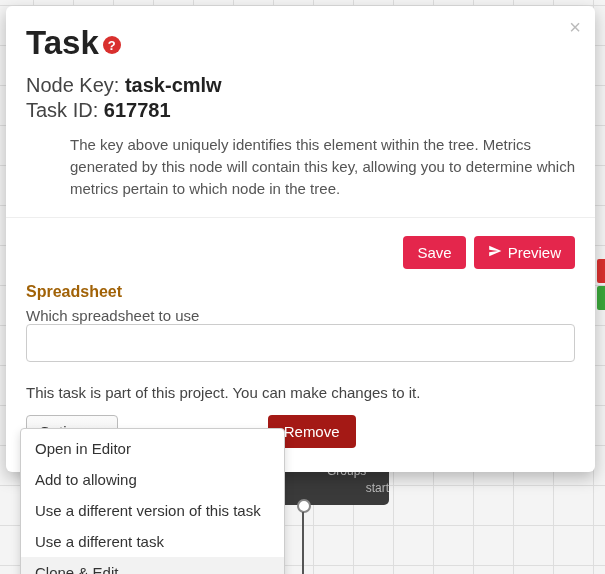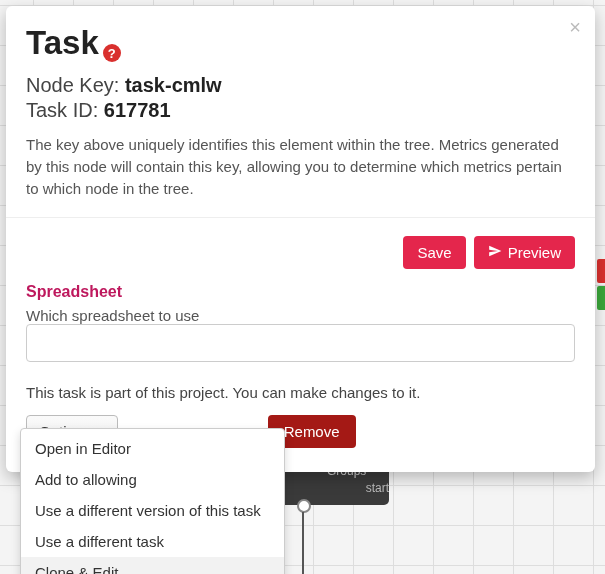--- a/index.html
+++ b/index.html
@@ -54,21 +54,21 @@
   .modal-header {
     padding: 18px 20px 18px 20px;
     border-bottom: 1px solid #eee;
     position: relative;
   }
   .modal-title {
     font-size: 33px;
     font-weight: 600;
     color: #222;
     display: flex;
-    align-items: flex-end;
+    align-items: center;
     gap: 4px;
   }
   .help-icon {
     width: 18px; height: 18px;
     background: #d9302e;
     color: #fff;
     border-radius: 50%;
     font-size: 13px;
     font-weight: bold;
     display: inline-flex;
@@ -80,34 +80,34 @@
     position: absolute;
     right: 14px;
     top: 10px;
     font-size: 20px;
     color: #bbb;
     cursor: pointer;
     background:none; border:none;
   }
   .meta-line { font-size: 20px; color:#444; margin-top: 12px; }
   .meta-line b { font-weight: 700; color:#222; }
-  .desc-text { font-size: 15px; color:#555; margin-top: 12px; line-height:1.45; }
+  .desc-text { font-size: 15px; color:#555; margin-top: 12px; line-height:1.45;margin-left:44px; }
 
   .modal-body { padding: 18px 20px 24px 20px; }
   .btn-row { display:flex; gap:8px; justify-content:flex-end; margin-bottom:14px; }
   .btn {
     font-size: 15px;
     padding: 8px 14px;
     border-radius: 4px;
     border: none;
     cursor: pointer;
     display:inline-flex; align-items:center; gap:6px;
   }
   .btn-red { background:#e4264c; color:#fff; }
-  .section-title { font-size:16px; font-weight:700; color:#be185d; margin-bottom:6px; }
+  .section-title { font-size:16px; font-weight:700; color:#a16207; margin-bottom:6px; }
   .section-help { font-size:15px; color:#555; margin-bottom:0; }
   .text-input {
     width:100%;
     height:38px;
     border:1px solid #ccc;
     border-radius:4px;
     padding:6px 10px;
     font-size:15px;
     background:#fff;
   }

